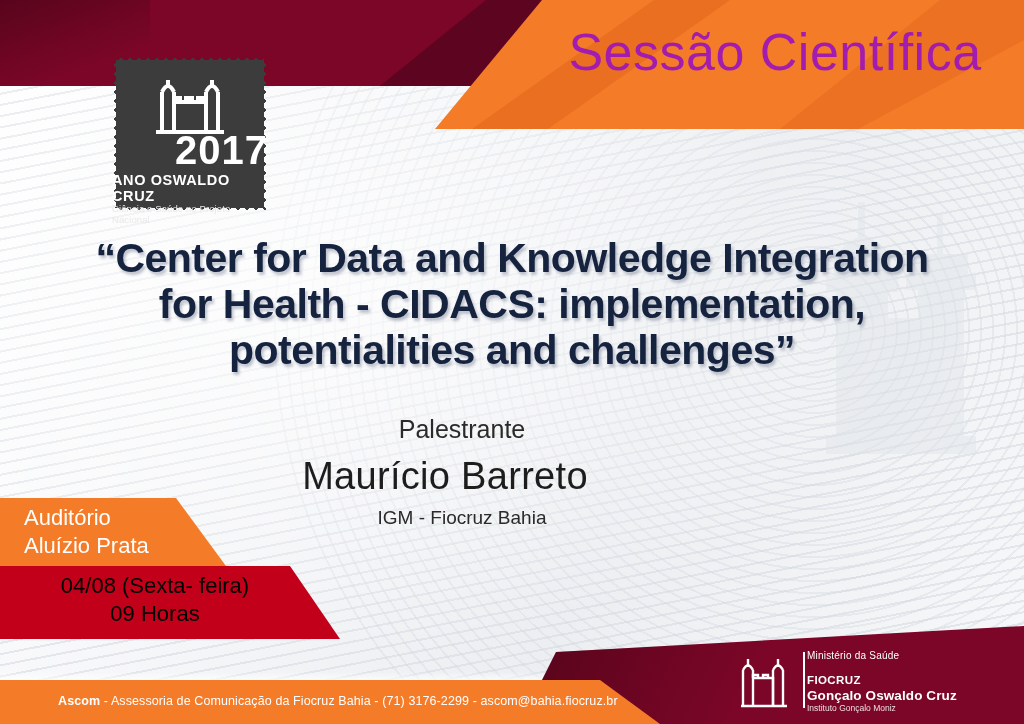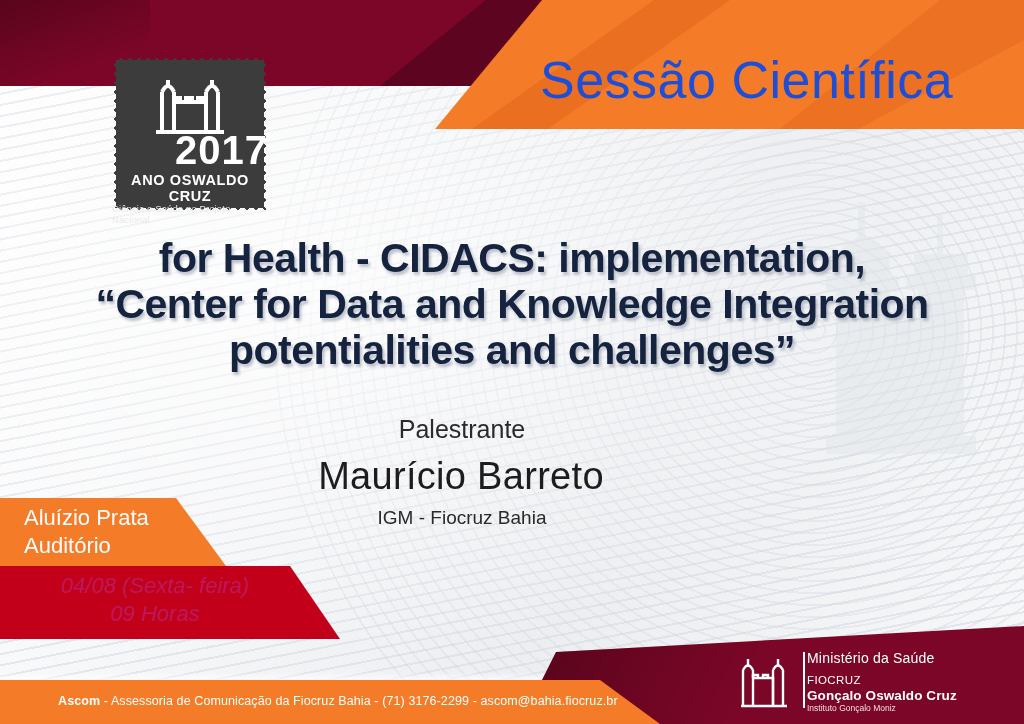--- a/index.html
+++ b/index.html
@@ -42,87 +42,87 @@
   .hdr-main{position:absolute;left:0;top:0;width:100%;height:100%;
     background:#f47b28;
     clip-path:polygon(162px 0px, 644px 0px, 644px 129px, 55px 129px);}
   .hdr-band1{position:absolute;left:0;top:0;width:100%;height:100%;
     background:#e2661c;opacity:.55;
     clip-path:polygon(274px 0px, 350px 0px, 168px 129px, 92px 129px);}
   .hdr-band2{position:absolute;left:0;top:0;width:100%;height:100%;
     background:#e2661c;opacity:.45;
     clip-path:polygon(560px 0px, 644px 0px, 644px 40px, 478px 129px, 400px 129px);}
   .hdr-title{position:absolute;left:540px;top:22px;width:470px;
-    color:#1d4ed8;font-size:52px;letter-spacing:.5px;font-weight:300;
-    white-space:nowrap;margin-top:28px;}
+    color:#a21caf;font-size:52px;letter-spacing:.5px;font-weight:300;
+    text-align:center;white-space:nowrap;}
 
   
   .stamp{position:absolute;left:112px;top:56px;width:156px;height:156px;}
   .stamp-perf{position:absolute;inset:0;background:#3c3c3c;
      --d:9px;
      mask:
        radial-gradient(circle calc(var(--d)/2) at 50% 0, #0000 98%, #000) 0 0/var(--d) 100% repeat-x,
        radial-gradient(circle calc(var(--d)/2) at 50% 100%, #0000 98%, #000) 0 100%/var(--d) 100% repeat-x,
        radial-gradient(circle calc(var(--d)/2) at 0 50%, #0000 98%, #000) 0 0/100% var(--d) repeat-y,
        radial-gradient(circle calc(var(--d)/2) at 100% 50%, #0000 98%, #000) 100% 0/100% var(--d) repeat-y;
      -webkit-mask:
        radial-gradient(circle calc(var(--d)/2) at 50% 0, #0000 98%, #000) 0 0/var(--d) 100% repeat-x,
        radial-gradient(circle calc(var(--d)/2) at 50% 100%, #0000 98%, #000) 0 100%/var(--d) 100% repeat-x,
        radial-gradient(circle calc(var(--d)/2) at 0 50%, #0000 98%, #000) 0 0/100% var(--d) repeat-y,
        radial-gradient(circle calc(var(--d)/2) at 100% 50%, #0000 98%, #000) 100% 0/100% var(--d) repeat-y;
      -webkit-mask-composite:source-in;
      mask-composite:intersect;}
   .stamp-castle{position:absolute;left:28px;top:14px;width:100px;height:64px;}
   .stamp-year{position:absolute;left:0;top:74px;width:100%;text-align:right;
     color:#fff;font-size:40px;font-weight:700;letter-spacing:1px;line-height:1;}
-  .stamp-l1{position:absolute;left:0;top:116px;width:100%;text-align:center;
+  .stamp-l1{position:absolute;left:0;top:116px;width:100%;
     color:#fff;font-size:14.5px;font-weight:700;letter-spacing:.6px;}
   .stamp-l2{position:absolute;left:0;top:147px;width:100%;text-align:left;
     color:#e8e8e8;font-size:9.5px;letter-spacing:.1px;}
 
   
   .title{position:absolute;left:40px;top:236px;width:944px;text-align:center;
     color:#16233f;font-size:41px;font-weight:700;line-height:1.12;
     letter-spacing:-.5px;
     text-shadow:2px 3px 3px rgba(90,100,125,.38);}
   .title div{white-space:nowrap;}
 
   
   .spk-role{position:absolute;left:0;top:415px;width:924px;text-align:center;
     color:#2a2a2a;font-size:25px;font-weight:300;}
-  .spk-name{position:absolute;left:16px;top:455px;width:890px;text-align:center;
+  .spk-name{position:absolute;left:0;top:455px;width:890px;text-align:center;
     color:#1d1d1d;font-size:38px;font-weight:400;letter-spacing:.3px;}
   .spk-aff{position:absolute;left:0;top:507px;width:876px;text-align:center;
     color:#2a2a2a;font-size:19px;font-weight:300;padding-left:24px;}
 
   
   .venue{position:absolute;left:0;top:498px;width:240px;height:68px;
     background:#f47b28;clip-path:polygon(0 0,176px 0,226px 68px,0 68px);}
   .venue-txt{position:absolute;left:24px;top:504px;width:200px;
     color:#fff;font-size:22px;font-weight:400;line-height:1.26;}
 
   
   .date{position:absolute;left:0;top:566px;width:360px;height:73px;
     background:#c2001a;clip-path:polygon(0 0,290px 0,340px 73px,0 73px);}
   .date-txt{position:absolute;left:30px;top:572px;width:250px;text-align:center;
-    color:#be185d;font-size:22px;font-weight:400;line-height:1.28;font-style:italic;}
+    color:#000000;font-size:22px;font-weight:400;line-height:1.28;}
 
   
   .foot-maroon{position:absolute;left:520px;top:626px;width:504px;height:98px;
     background:#7b0627;clip-path:polygon(36px 26px,504px 0,504px 98px,0 98px);}
   .foot-maroon-sh{position:absolute;left:520px;top:626px;width:504px;height:98px;
     background:linear-gradient(115deg, rgba(0,0,0,.30) 0%, rgba(0,0,0,0) 46%);
     clip-path:polygon(36px 26px,504px 0,504px 98px,0 98px);}
 
   
   .fio{position:absolute;left:735px;top:648px;width:250px;height:64px;}
   .fio-castle{position:absolute;left:0;top:2px;width:58px;height:58px;}
-  .fio-ms{position:absolute;left:72px;top:2px;color:#fff;font-size:14px;font-weight:400;letter-spacing:.2px;}
+  .fio-ms{position:absolute;left:72px;top:2px;color:#fff;font-size:10px;font-weight:400;letter-spacing:.2px;}
   .fio-rule{position:absolute;left:68px;top:4px;width:1.5px;height:56px;background:#fff;}
-  .fio-b1{position:absolute;left:72px;top:26px;color:#fff;font-size:11.5px;font-weight:400;letter-spacing:.4px;}
+  .fio-b1{position:absolute;left:72px;top:26px;color:#fff;font-size:11.5px;font-weight:700;letter-spacing:.4px;}
   .fio-b2{position:absolute;left:72px;top:40px;color:#fff;font-size:13.5px;font-weight:700;letter-spacing:.1px;}
   .fio-b3{position:absolute;left:72px;top:55px;color:#f0dde2;font-size:8.5px;font-weight:400;}
 
   
   .footbar{position:absolute;left:0;top:680px;width:660px;height:44px;
     background:#f47b28;clip-path:polygon(0 0,600px 0,660px 44px,0 44px);}
   .footbar-txt{position:absolute;left:28px;top:694px;color:#fff;font-size:12.5px;
     font-weight:300;letter-spacing:.1px;white-space:nowrap;margin-left:30px;}
   .footbar-txt b{font-weight:700;}
   .footsep{position:absolute;left:0;top:672px;width:1024px;height:10px;
@@ -185,33 +185,33 @@
           <path d="M16 62 h68"></path>
         </g>
       </svg>
     </div>
     <div class="stamp-year">2017</div>
     <div class="stamp-l1">ANO OSWALDO CRUZ</div>
     <div class="stamp-l2">Ciência e Saúde no Projeto Nacional</div>
   </div>
 
   <div class="title">
+    <div>“Center for Data and Knowledge Integration</div>
     <div>for Health - CIDACS: implementation,</div>
-    <div>“Center for Data and Knowledge Integration</div>
     <div>potentialities and challenges”</div>
   </div>
 
   <div class="spk-role">Palestrante</div>
   <div class="spk-name">Maurício Barreto</div>
   <div class="spk-aff">IGM - Fiocruz Bahia</div>
 
   <div class="venue"></div>
   <div class="venue-txt">
+    <div>Auditório</div>
     <div>Aluízio Prata</div>
-    <div>Auditório</div>
   </div>
 
   <div class="date"></div>
   <div class="date-txt">
     <div>04/08 (Sexta- feira)</div>
     <div>09 Horas</div>
   </div>
 
   <div class="footsep"></div>
   <div class="foot-maroon"></div>

